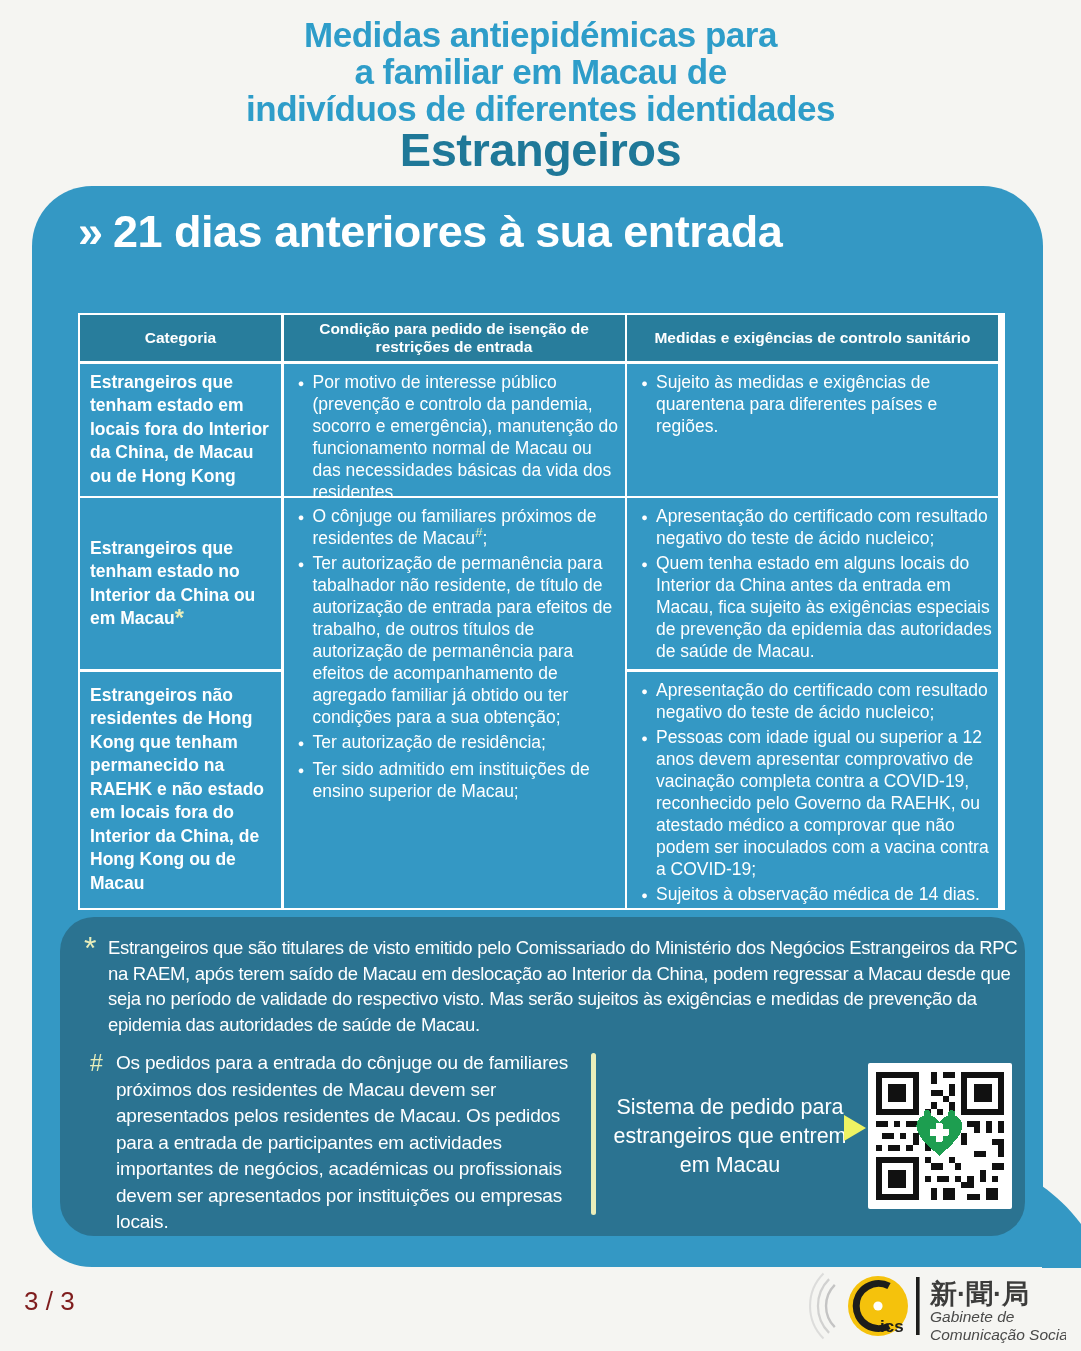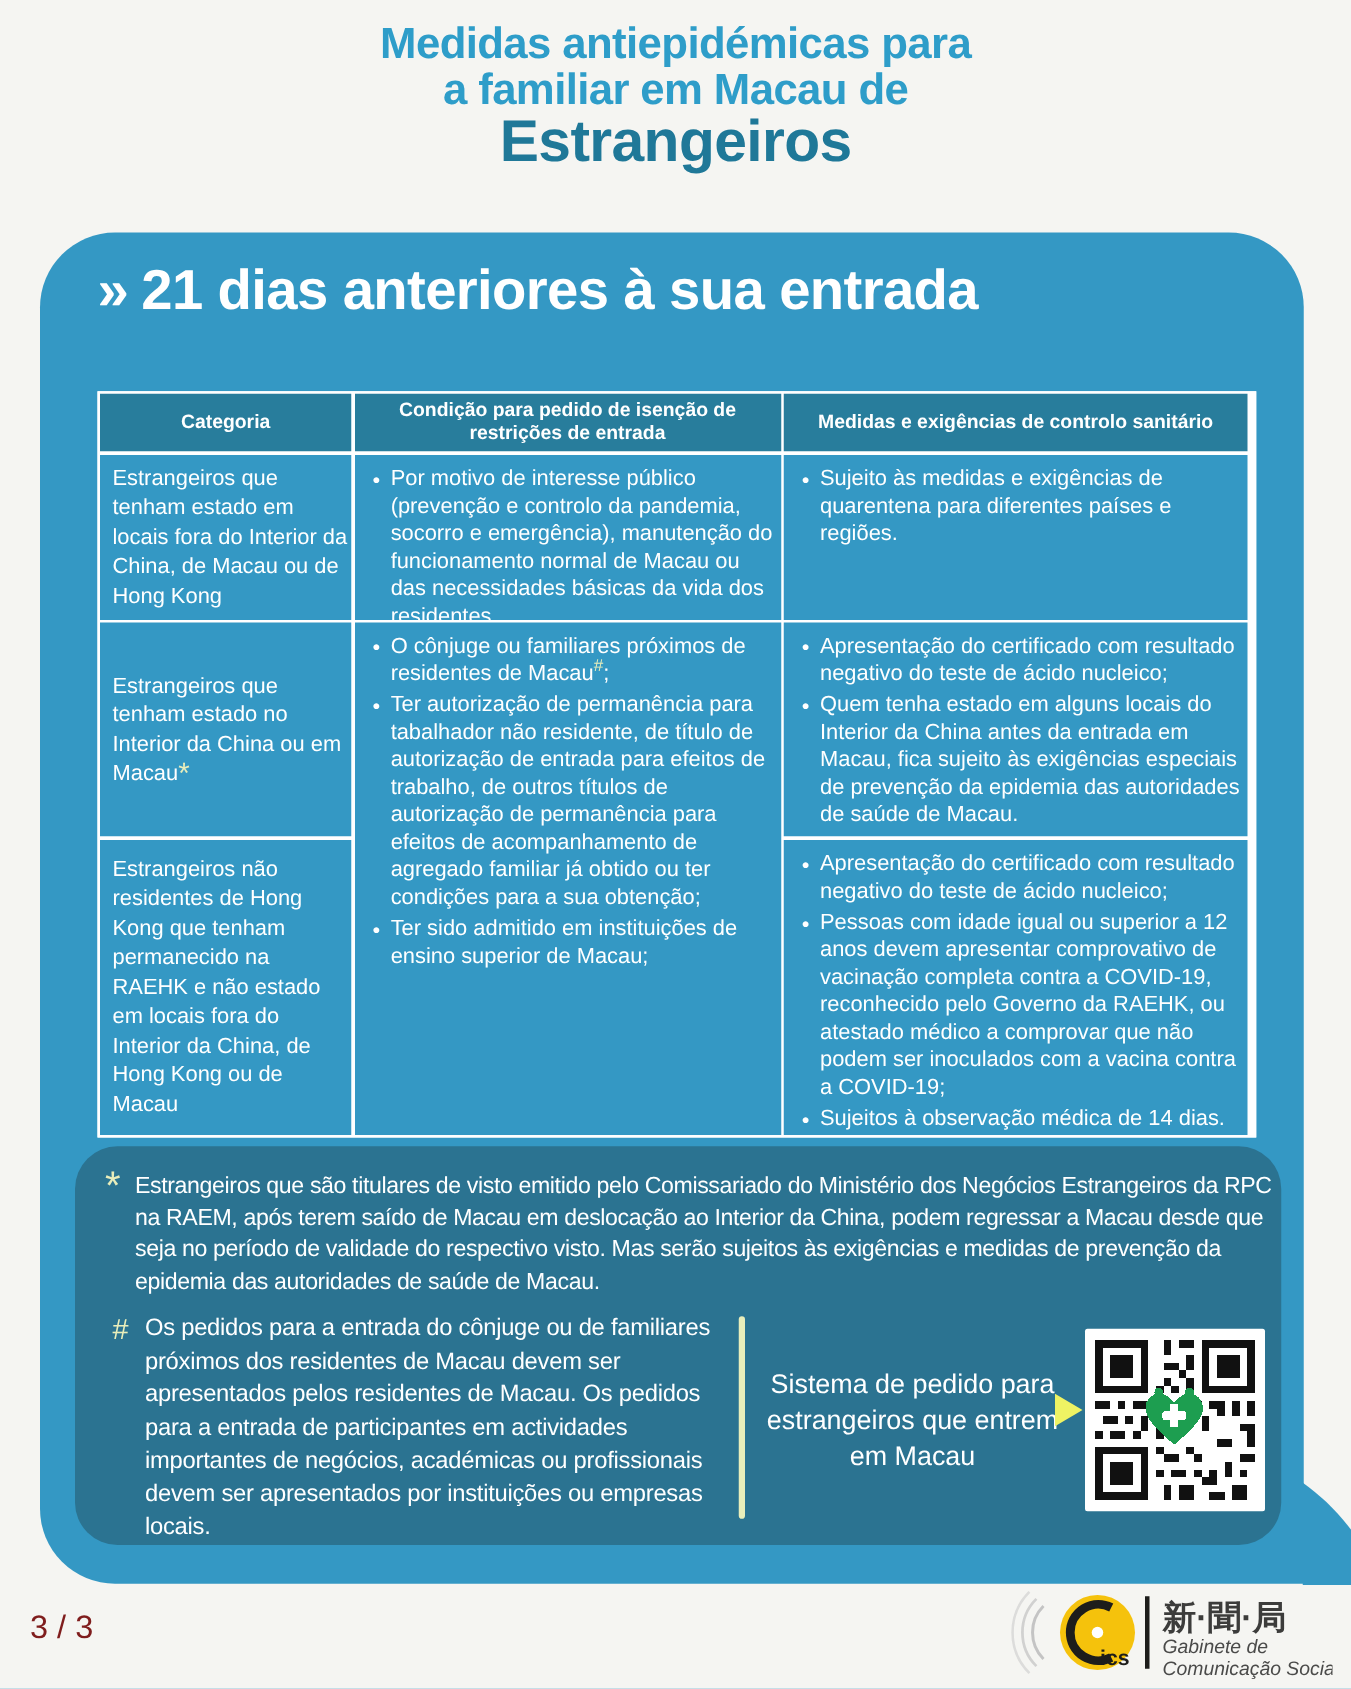--- a/index.html
+++ b/index.html
@@ -22,21 +22,21 @@
   .section-heading .chev{margin-right:16px;letter-spacing:-6px;}
   
   .itable{position:absolute;left:78px;top:289px;width:923px;
     display:grid;grid-template-columns:201px 341px 371px;
     grid-template-rows:46px 132px 171px 236px;
     gap:2.5px;background:#ffffff;border:2.5px solid #ffffff;margin-top:24px;}
   .cell{background:#3498c4;color:#ffffff;}
   .hd{background:#287d9c;display:flex;align-items:center;justify-content:center;
     text-align:center;font-weight:700;font-size:15.5px;line-height:18px;padding:2px 6px;}
   .cat{display:flex;flex-direction:column;justify-content:center;
-    font-size:17.5px;line-height:23.5px;padding:4px 2px 4px 10px;}
+    font-size:17.5px;line-height:23.5px;padding:4px 2px 4px 10px;font-weight:bold;}
   .cat-star{color:#e9eebb;font-size:1.35em;line-height:0;vertical-align:-2px;}
   .body-cell{font-size:17.5px;line-height:22px;padding:7px 4px 4px 6px;}
   .v-center{display:flex;flex-direction:column;justify-content:flex-start;}
   .h1{grid-row:1;grid-column:1}.h2{grid-row:1;grid-column:2}.h3{grid-row:1;grid-column:3}
   .r1c1{grid-row:2;grid-column:1}.r1c2{grid-row:2;grid-column:2}.r1c3{grid-row:2;grid-column:3}
   .r2c1{grid-row:3;grid-column:1}.cspan{grid-row:3 / span 2;grid-column:2}.r2c3{grid-row:3;grid-column:3}
   .r3c1{grid-row:4;grid-column:1}.r3c3{grid-row:4;grid-column:3}
   .bullet{display:flex;margin-bottom:3px;}
   .dot{flex:0 0 23px;text-align:center;}
   .dot::before{content:"●";font-size:0.62em;position:relative;top:-1px;}
@@ -61,20 +61,21 @@
   
   .page-num{position:absolute;left:24px;top:1286px;font-size:26px;color:#7f1d1d;}
   .gcs-logo{position:absolute;left:790px;top:1266px;}
 </style>
 </head>
 <body>
 
 <div class="title-block">
   <div class="title-line">Medidas antiepidémicas para</div>
   <div class="title-line">a familiar em Macau de</div>
+  <div class="title-line">indivíduos de diferentes identidades</div>
   <div class="title-sub">Estrangeiros</div>
 </div>
 
 <div class="main-box"></div>
 <svg class="swoosh" width="39" height="82" viewBox="0 0 39 82">
   <path d="M0 0 C 14 10, 27 22, 39 38 L 39 82 L 0 82 Z" fill="#3498c4"></path>
 </svg>
 
 <div class="section-heading">
   <span class="chev">»</span><span>21 dias anteriores à sua entrada</span>
@@ -106,20 +107,24 @@
   </div>
 
   <div class="cell body-cell cspan">
     <div class="bullet">
         <span class="dot"></span>
       <span class="bt"><span>O cônjuge ou familiares próximos de residentes de Macau</span><span class="supm">#</span><span>;</span></span>
       </div>
     <div class="bullet">
         <span class="dot"></span>
       <span class="bt">Ter autorização de permanência para tabalhador não residente, de título de autorização de entrada para efeitos de trabalho, de outros títulos de autorização de permanência para efeitos de acompanhamento de agregado familiar já obtido ou ter condições para a sua obtenção;</span>
+      </div>
+    <div class="bullet">
+        <span class="dot"></span>
+      <span class="bt">Ter autorização de residência;</span>
       </div>
     <div class="bullet">
         <span class="dot"></span>
       <span class="bt">Ter sido admitido em instituições de ensino superior de Macau;</span>
       </div>
   </div>
 
   <div class="cell body-cell r2c3">
     <div class="bullet">
         <span class="dot"></span>

